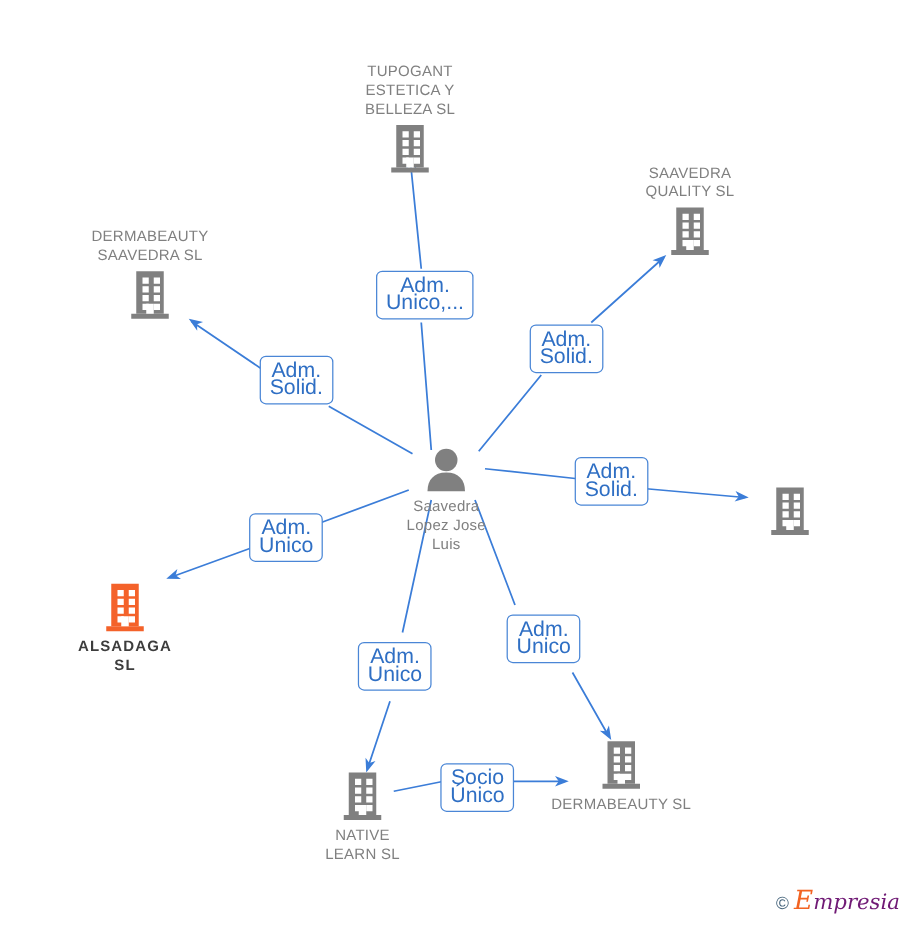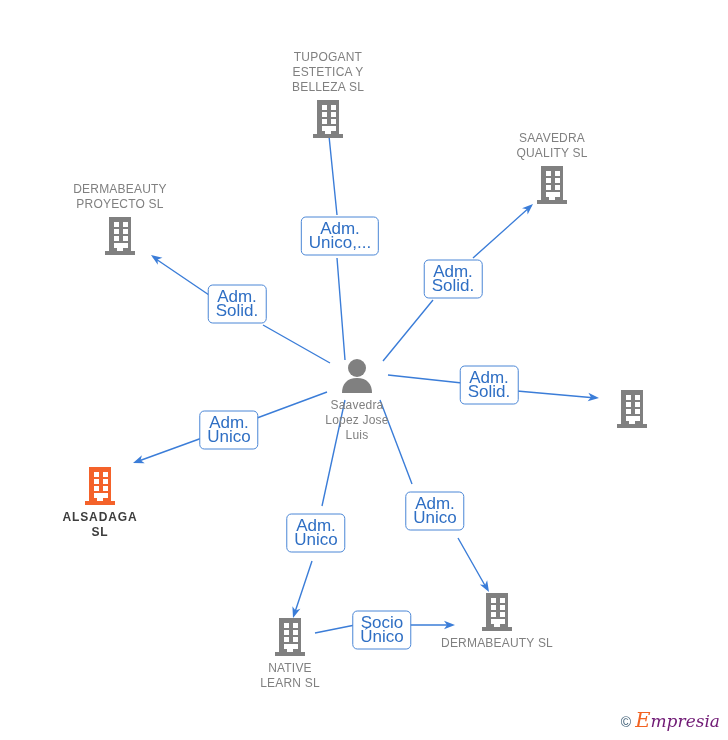--- a/index.html
+++ b/index.html
@@ -169,21 +169,21 @@
             <rect x="22" y="7" width="5" height="5" fill="#ffffff"></rect>
             <rect x="13" y="14" width="5" height="5" fill="#ffffff"></rect>
             <rect x="22" y="14" width="5" height="5" fill="#ffffff"></rect>
             <rect x="13" y="21" width="5" height="5" fill="#ffffff"></rect>
             <rect x="22" y="21" width="5" height="5" fill="#ffffff"></rect>
             <rect x="13" y="28" width="5" height="5" fill="#ffffff"></rect>
             <rect x="22" y="28" width="5" height="5" fill="#ffffff"></rect>
             <rect x="16" y="28" width="6" height="8" fill="#ffffff"></rect>
           </svg></span>
         <div class="node-label">DERMABEAUTY
-PROYECTO  SL</div>
+SAAVEDRA  SL</div>
       </div>
       <div class="node label-below" style="left: 357px; top: 357px;">
         <span class="node-icon"><svg width="36" height="38" viewBox="0 0 36 38">
             <circle cx="18" cy="11" r="9" fill="#808080"></circle>
             <path d="M18 21 C 8 21 3 27 3 36 L 33 36 C 33 27 28 21 18 21 Z" fill="#808080"></path>
           </svg></span>
         <div class="node-label person">Saavedra
 Lopez Jose
 Luis</div>
       </div>

